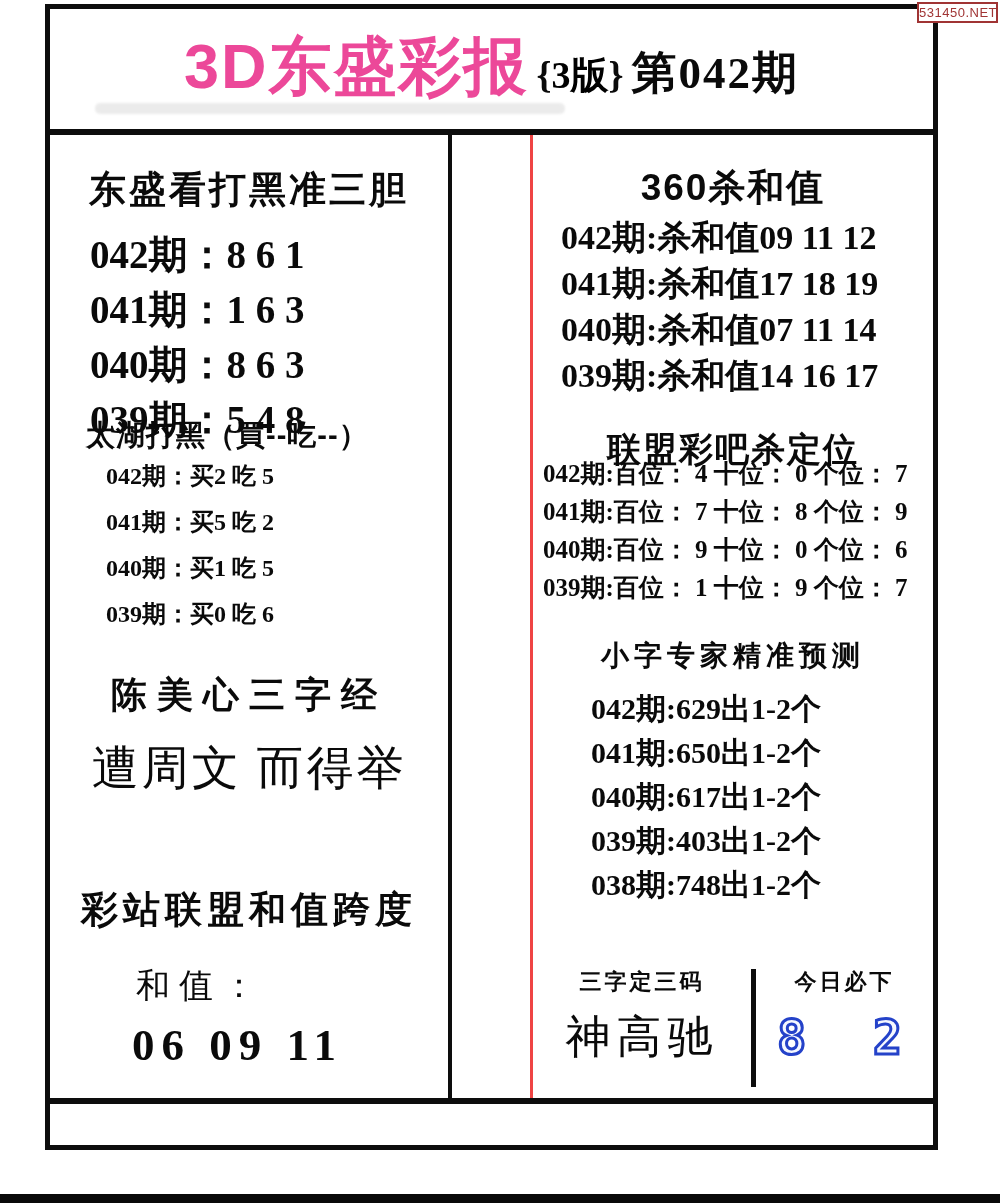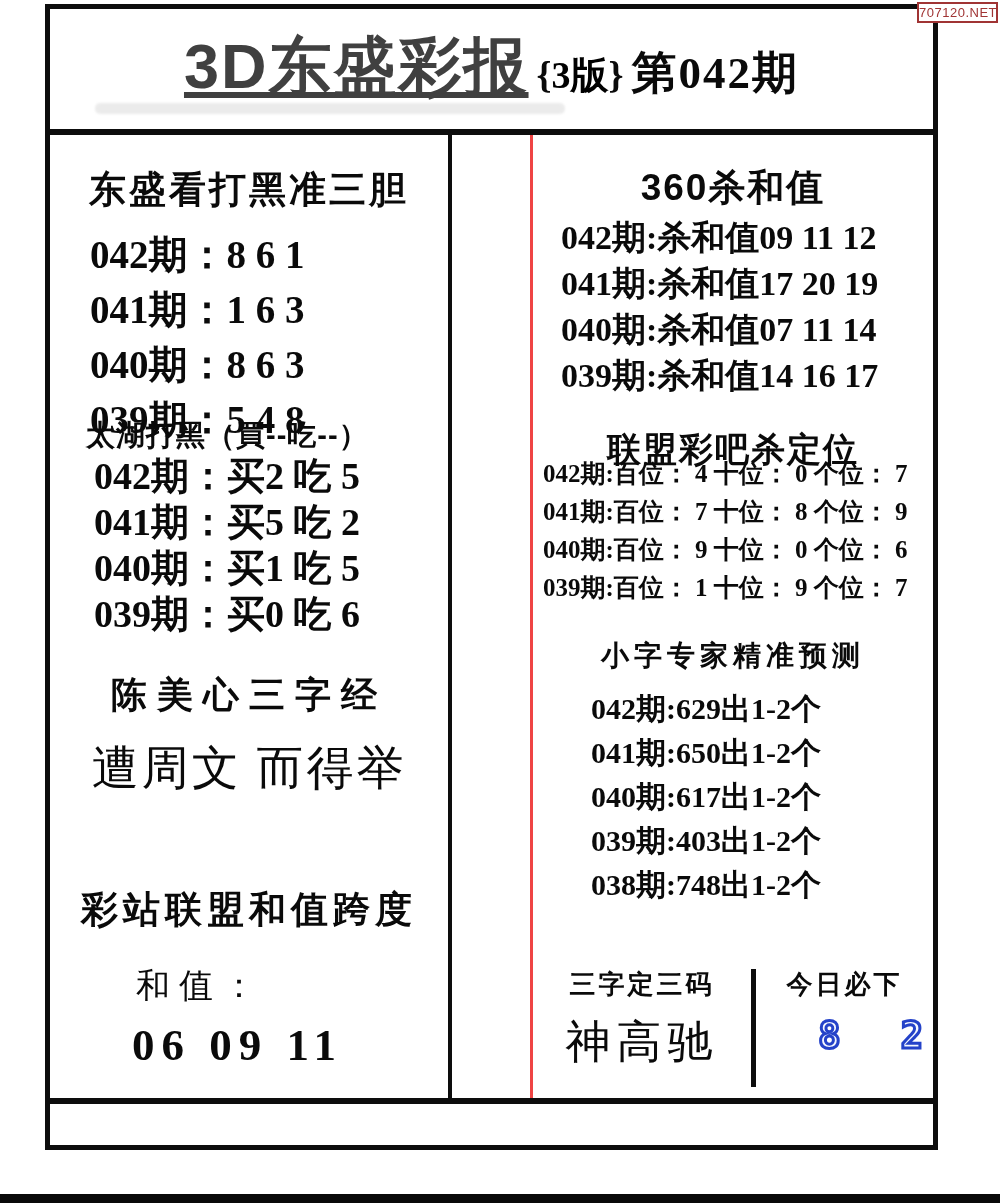--- a/index.html
+++ b/index.html
@@ -34,21 +34,21 @@
   
   .header {
     position:relative;
     height:126px;
     border-bottom:6px solid #0d0d0d;
     display:flex; align-items:center; justify-content:center;
   }
   .title-wrap { display:flex; align-items:baseline; gap:8px; transform:translateY(-2px); }
   .title-main {
     font-family:"Liberation Sans", sans-serif;
-    font-weight:900; font-size:63px; letter-spacing:2px; color:#404040;text-decoration:underline;
+    font-weight:900; font-size:63px; letter-spacing:2px; color:#ec4899;
   }
   .title-edition { font-weight:700; font-size:38px; color:#0a0a0a; }
   .title-edition .red { color:#000000; }
   .title-issue { font-weight:900; font-size:45px; letter-spacing:2px; color:#0a0a0a; }
   .smudge {
     position:absolute; left:45px; top:94px; width:470px; height:11px;
     background:#cfcfcf; opacity:.4; border-radius:5px; filter:blur(1px);
   }
   
   .body { display:flex; height:963px; }
@@ -69,58 +69,57 @@
   
   .abs { position:absolute; }
   .heiti { font-family:"Liberation Sans", sans-serif; font-weight:900; color:#0a0a0a; }
   .songti { font-family:"Liberation Serif", serif; font-weight:700; color:#0a0a0a; }
   .center { width:100%; text-align:center; }
 
   
   .l-t1 { top:30px; font-size:37px; letter-spacing:3px; }
   .l-r1 { top:92px; left:40px; font-size:39px; line-height:55px; }
   .l-t2 { top:281px; left:36px; font-size:29px; letter-spacing:1px; }
-  .l-r2 { top:318px; left:44px; font-size:38px; line-height:46px; }
+  .l-r2 { top:318px; left:56px; font-size:24px; line-height:46px; }
   .l-t3 { top:536px; font-size:36px; letter-spacing:10px; }
   .l-verse { top:602px; font-size:47px; font-weight:400; letter-spacing:3px; width:100%; text-align:center; }
   .l-t4 { top:750px; font-family:"Liberation Serif", serif; font-weight:900; font-size:37px; letter-spacing:5px; }
   .l-label { top:828px; left:86px; font-size:34px; font-weight:400; letter-spacing:9px; }
   .l-vals { top:884px; left:82px; font-size:45px; letter-spacing:7px; }
 
   
   .r-t1 { top:28px; font-size:37px; letter-spacing:2px; }
   .r-r1 { top:80px; left:28px; font-size:34px; line-height:46px; }
   .r-t2 { top:276px; font-size:34px; letter-spacing:2px;margin-top:16px; }
   .r-r2 { top:320px; left:10px; font-size:25px; line-height:38px; }
   .r-t3 { top:502px; font-family:"Liberation Serif", serif; font-weight:900; font-size:28px; letter-spacing:5px; }
   .r-r3 { top:552px; left:58px; font-size:30px; line-height:44px; }
   .r-bottom { top:832px; left:0; right:0; display:flex; }
   .rb-left { width:218px; text-align:center; }
   .rb-div { width:5px; background:#0d0d0d; height:118px; margin-top:2px; }
   .rb-right { flex:1; text-align:center; }
-  .rb-title { font-family:Liberation Sans, sans-serif; font-weight:900; font-size:26px; letter-spacing:3px; color:#0a0a0a; }
+  .rb-title { font-family:Liberation Sans, sans-serif; font-weight:900; font-size:22px; letter-spacing:3px; color:#0a0a0a; }
   .rb-name { margin-top:10px; font-size:45px; font-weight:400; letter-spacing:6px; color:#0a0a0a; }
   .rb-digits {
     margin-top:12px;
     font-family:"DejaVu Sans Mono", monospace;
-    font-weight:700; font-size:37px;
+    font-weight:700; font-size:48px;
     letter-spacing:10px; word-spacing:18px;
     color:#2442c9;
-    text-align:right;
   }
   @supports (-webkit-text-stroke: 2px #000) {
     .rb-digits { -webkit-text-stroke:3px #2442c9; color:#f5f8ff; }
   }
 </style>
 </head>
 <body>
 
 <div class="page">
 
-  <div class="badge">707120.NET</div>
+  <div class="badge">531450.NET</div>
 
   <div class="frame">
 
     <div class="header">
       <div class="smudge"></div>
       <div class="title-wrap">
         <span class="title-main">3D东盛彩报</span>
         <span class="title-edition"><span>{</span><span class="red">3版</span><span>}</span></span>
         <span class="title-issue">第042期</span>
       </div>
@@ -149,21 +148,21 @@
         <div class="abs songti l-label">和值：</div>
         <div class="abs songti l-vals">06 09 11</div>
       </div>
 
       <div class="gutter"></div>
 
       <div class="col-right">
         <div class="abs center heiti r-t1">360杀和值</div>
         <div class="abs songti r-r1">
           <div>042期:杀和值09 11 12</div>
-          <div>041期:杀和值17 20 19</div>
+          <div>041期:杀和值17 18 19</div>
           <div>040期:杀和值07 11 14</div>
           <div>039期:杀和值14 16 17</div>
         </div>
         <div class="abs center heiti r-t2">联盟彩吧杀定位</div>
         <div class="abs songti r-r2">
           <div>042期:百位： 4 十位： 0 个位： 7</div>
           <div>041期:百位： 7 十位： 8 个位： 9</div>
           <div>040期:百位： 9 十位： 0 个位： 6</div>
           <div>039期:百位： 1 十位： 9 个位： 7</div>
         </div>

